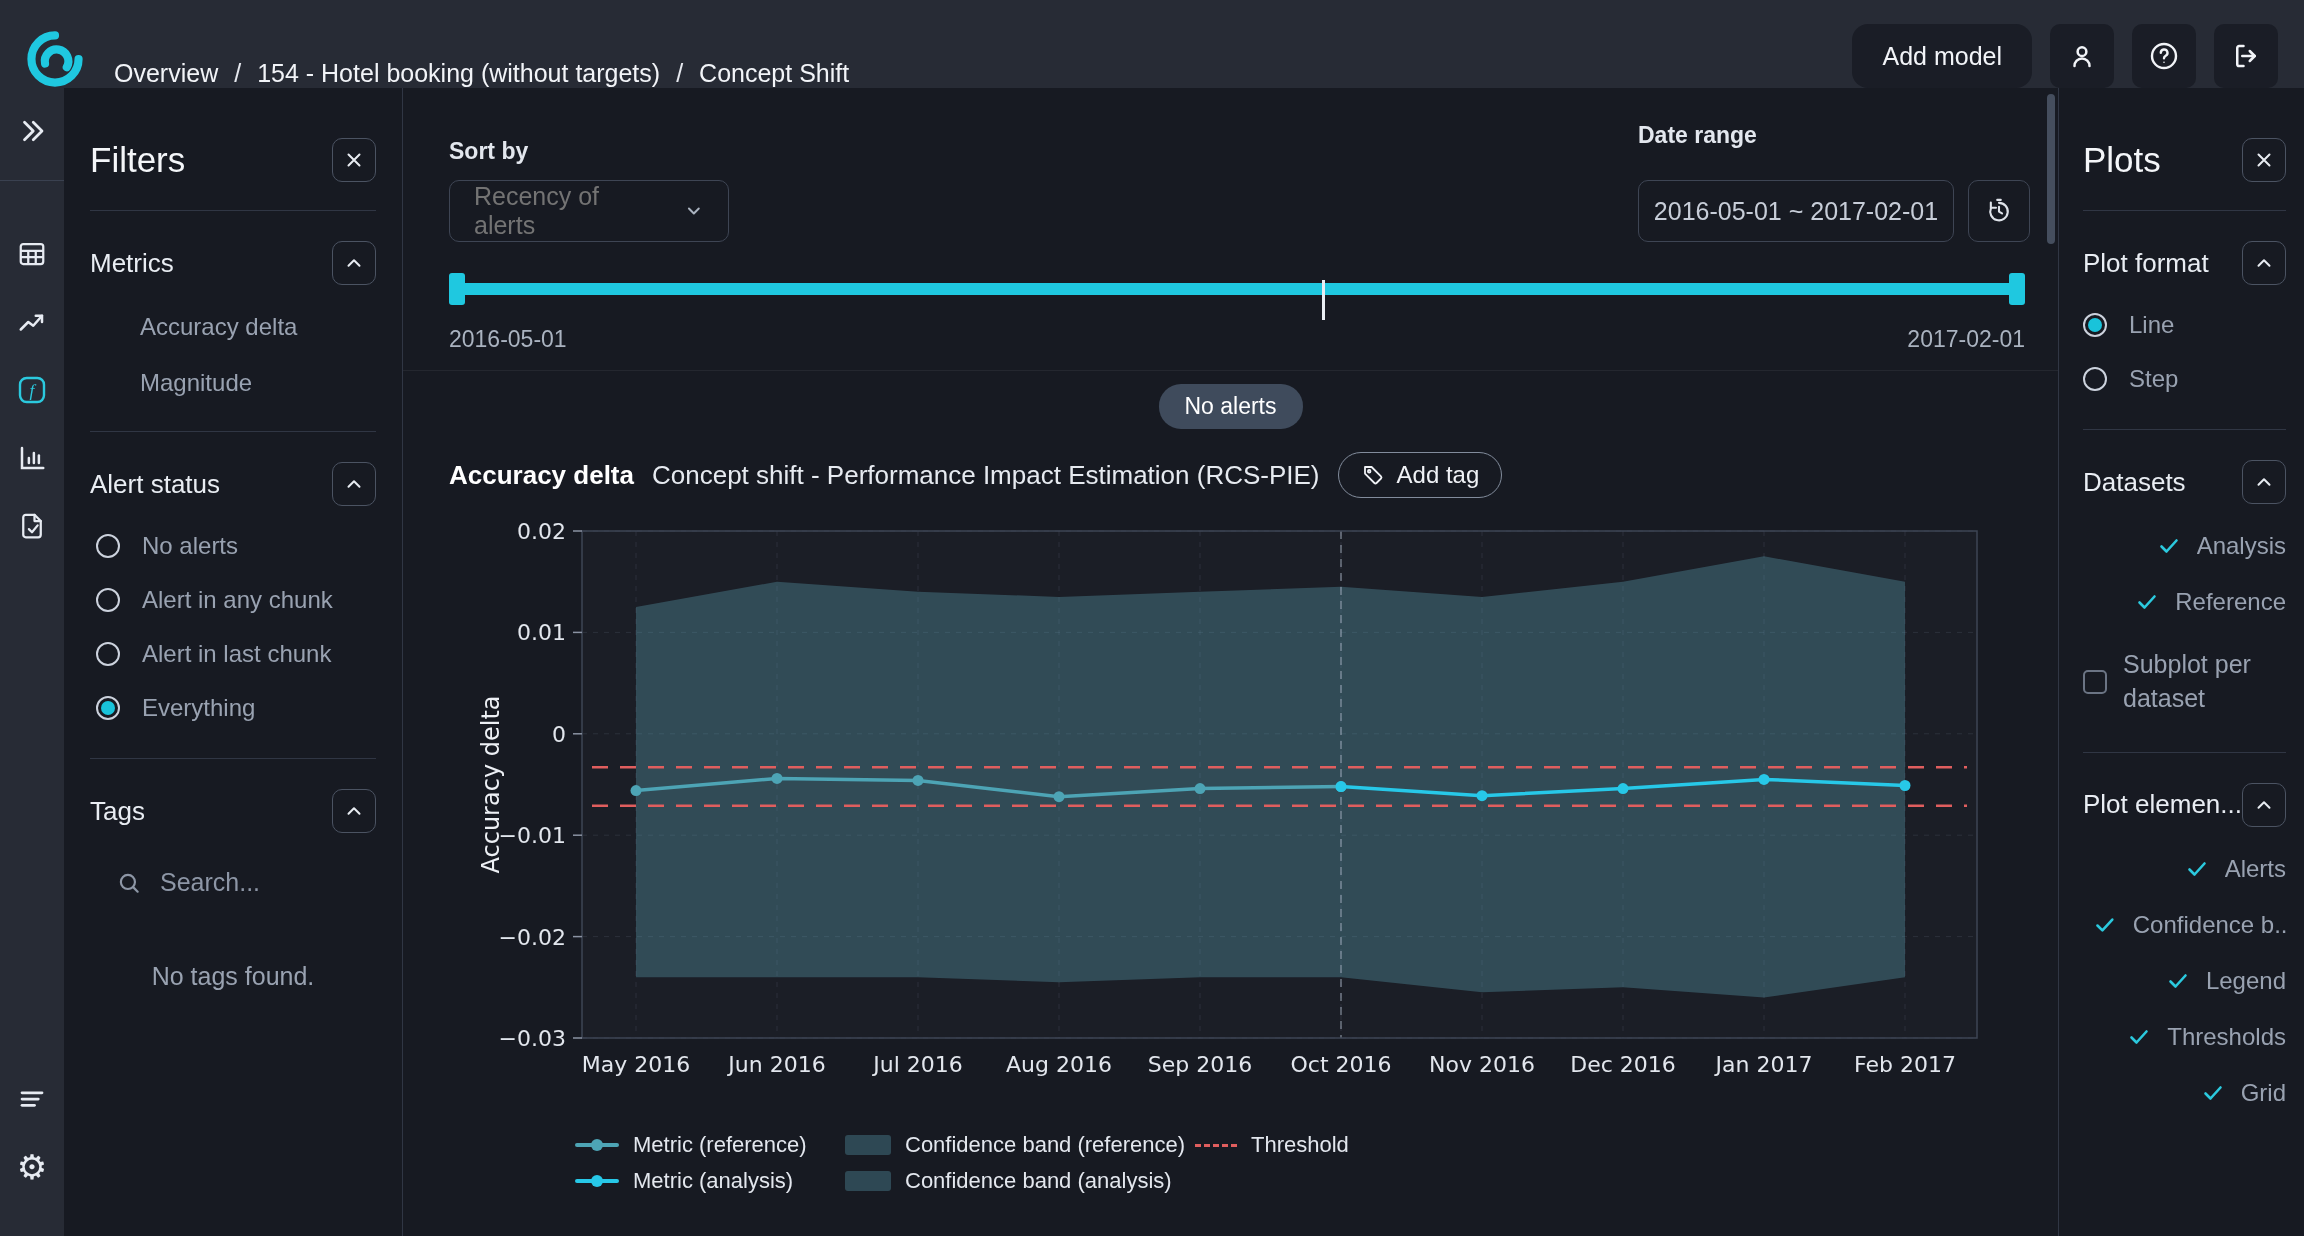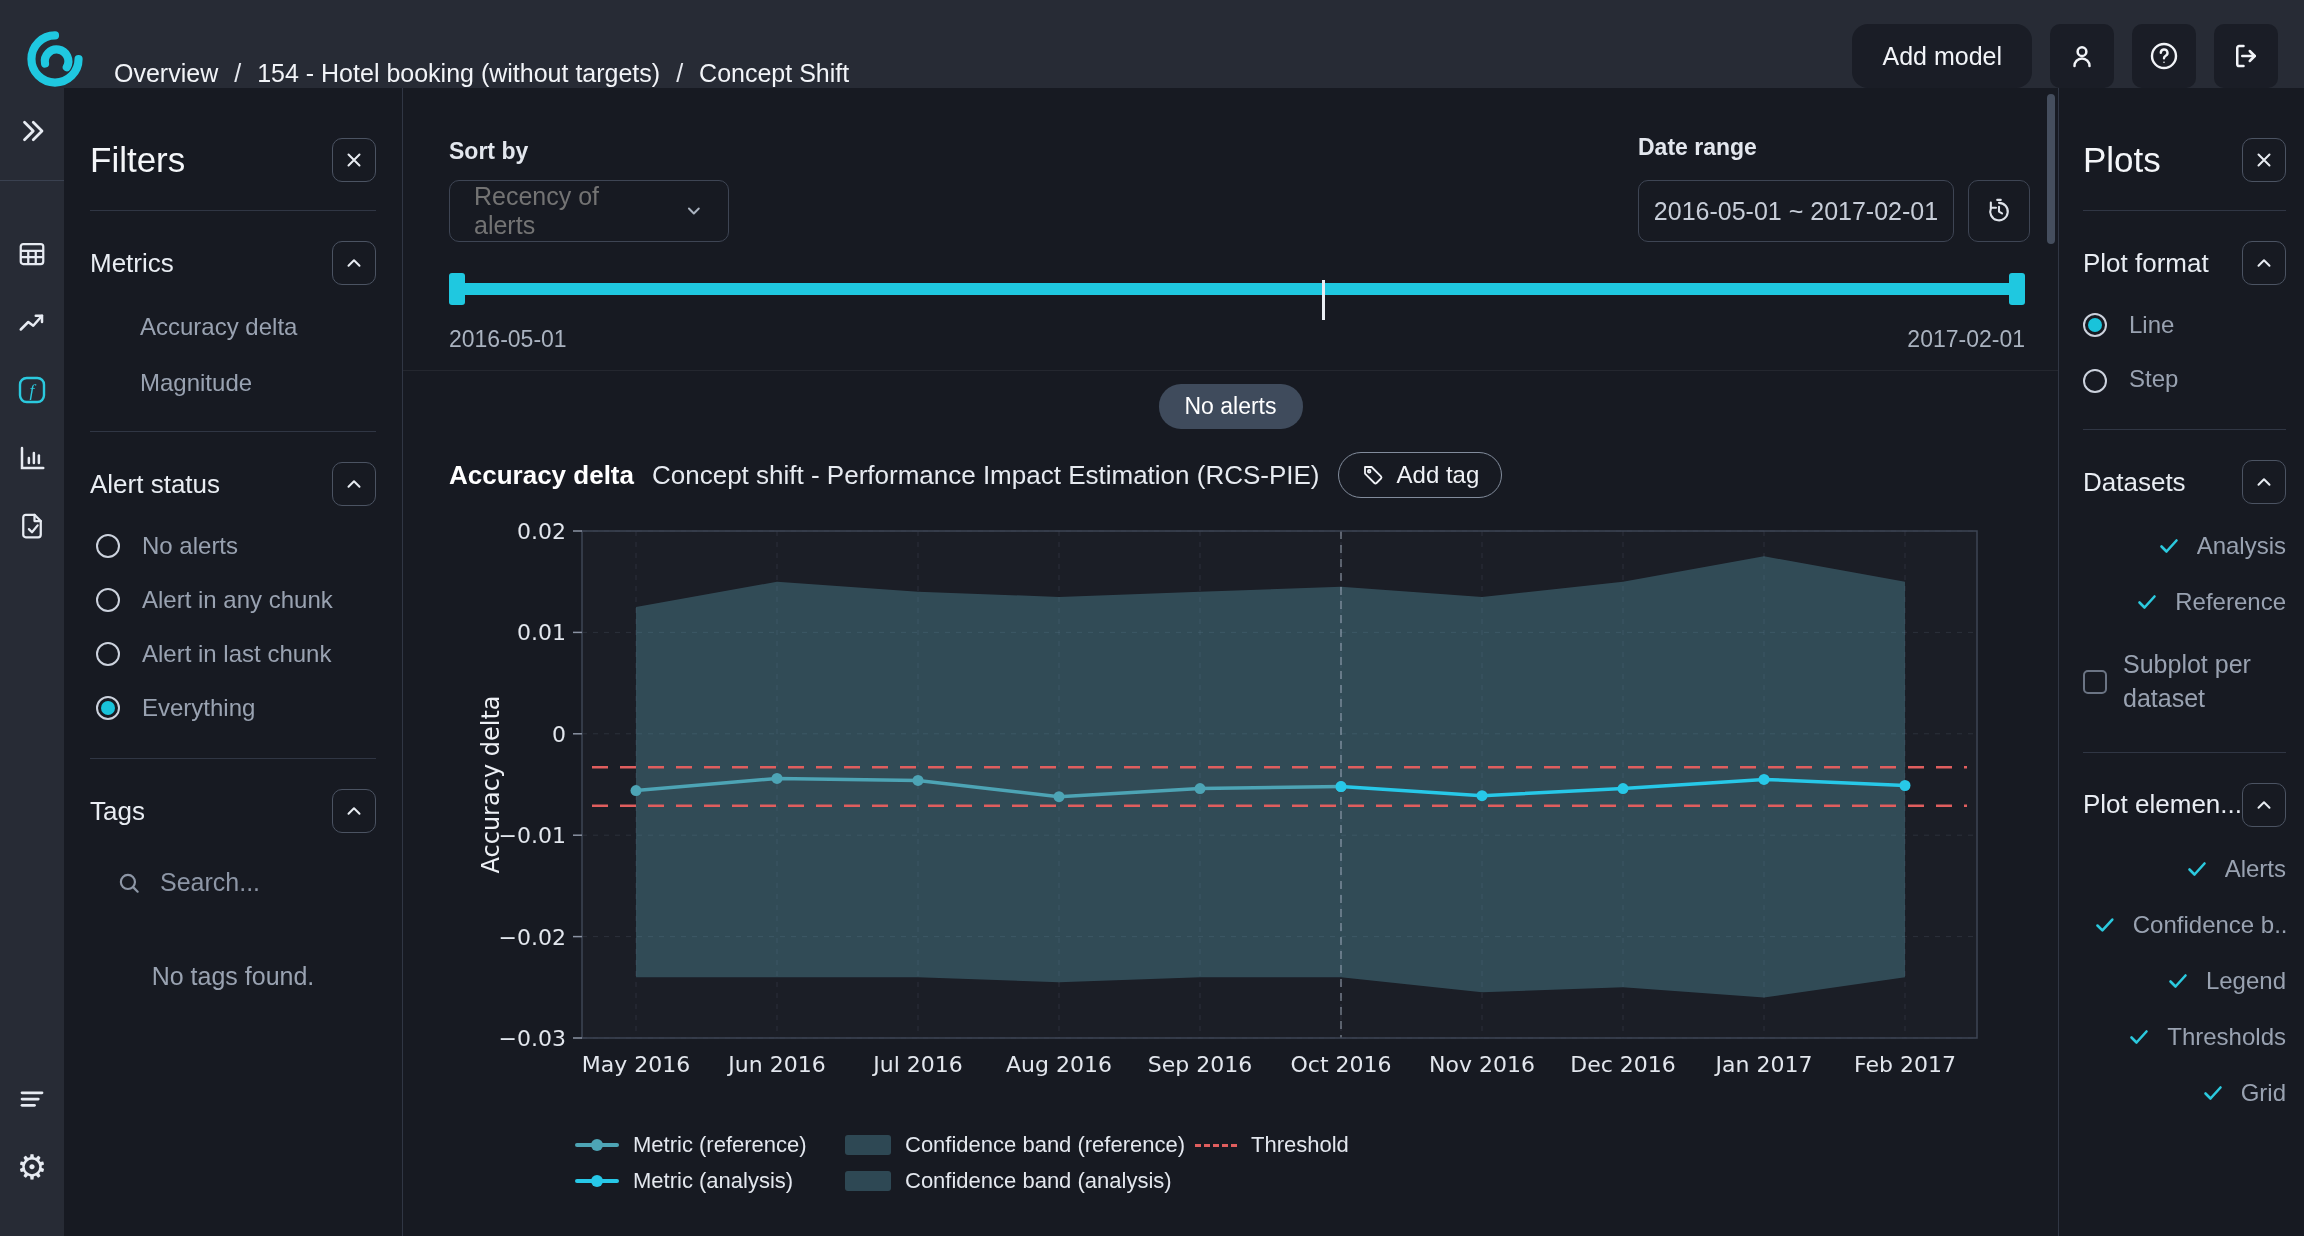--- a/index.html
+++ b/index.html
@@ -47,21 +47,21 @@
   .search-input{background:none;border:none;outline:none;color:#c6ccd7;font-size:25px;font-family:inherit;width:190px;}
   .search-input::placeholder{color:#8d96a6;}
   .empty-text{font-size:25px;color:#99a2b1;text-align:center;margin-top:64px;}
 
   
   .main{position:absolute;top:88px;left:403px;right:246px;bottom:0;}
   .sortby-label{position:absolute;left:46px;top:50px;font-size:23px;font-weight:700;color:#e3e7ee;}
   .select{position:absolute;left:46px;top:92px;width:280px;height:62px;border:1px solid #3e4554;border-radius:10px;
           display:flex;align-items:center;gap:20px;padding:0 24px;box-sizing:border-box;
           font-size:25px;color:#737373;cursor:pointer;background:transparent;}
-  .dr-label{position:absolute;left:1235px;top:46px;font-size:23px;font-weight:700;color:#e3e7ee;}
+  .dr-label{position:absolute;left:1235px;top:34px;font-size:23px;font-weight:700;color:#e3e7ee;}
   .dr-input{position:absolute;left:1235px;top:92px;width:316px;height:62px;background:transparent;
             border:1px solid #3e4554;border-radius:10px;color:#c7cdd8;font-size:25px;text-align:center;
             font-family:inherit;box-sizing:border-box;outline:none;}
   .dr-history{position:absolute;left:1565px;top:92px;width:62px;height:62px;border:1px solid #3e4554;
               border-radius:10px;background:none;color:#dfe3ea;display:flex;align-items:center;justify-content:center;cursor:pointer;}
   .slider{position:absolute;left:46px;top:184px;width:1576px;height:34px;cursor:pointer;}
   .track{position:absolute;top:11px;left:0;right:0;height:12px;background:#1fc8e0;}
   .handle{position:absolute;top:1px;width:16px;height:32px;background:#1fc8e0;border-radius:3px;cursor:ew-resize;}
   .handle.left{left:0;} .handle.right{right:0;}
   .split-marker{position:absolute;top:-3px;width:3px;height:40px;background:#e9edf3;}
@@ -417,21 +417,21 @@
       <button class="sq-btn">
         <svg width="22" height="22" viewBox="0 0 24 24" fill="none" stroke="currentColor" stroke-width="2.2" stroke-linecap="round" stroke-linejoin="round">
             <path d="M6 15l6-6 6 6"></path>
           </svg>
       </button>
     </div>
     <div class="radio-row" style="margin-left:0;">
       <span class="radio" data-checked="true"></span>
       <span>Line</span>
     </div>
-    <div class="radio-row" style="margin-left:0;align-items:flex-end;">
+    <div class="radio-row" style="margin-left:0;">
       <span class="radio" data-checked="false"></span>
       <span>Step</span>
     </div>
 
     <div class="divider" style="margin-top:36px;"></div>
     <div class="section-head">
       <div class="section-title">Datasets</div>
       <button class="sq-btn">
         <svg width="22" height="22" viewBox="0 0 24 24" fill="none" stroke="currentColor" stroke-width="2.2" stroke-linecap="round" stroke-linejoin="round">
             <path d="M6 15l6-6 6 6"></path>

